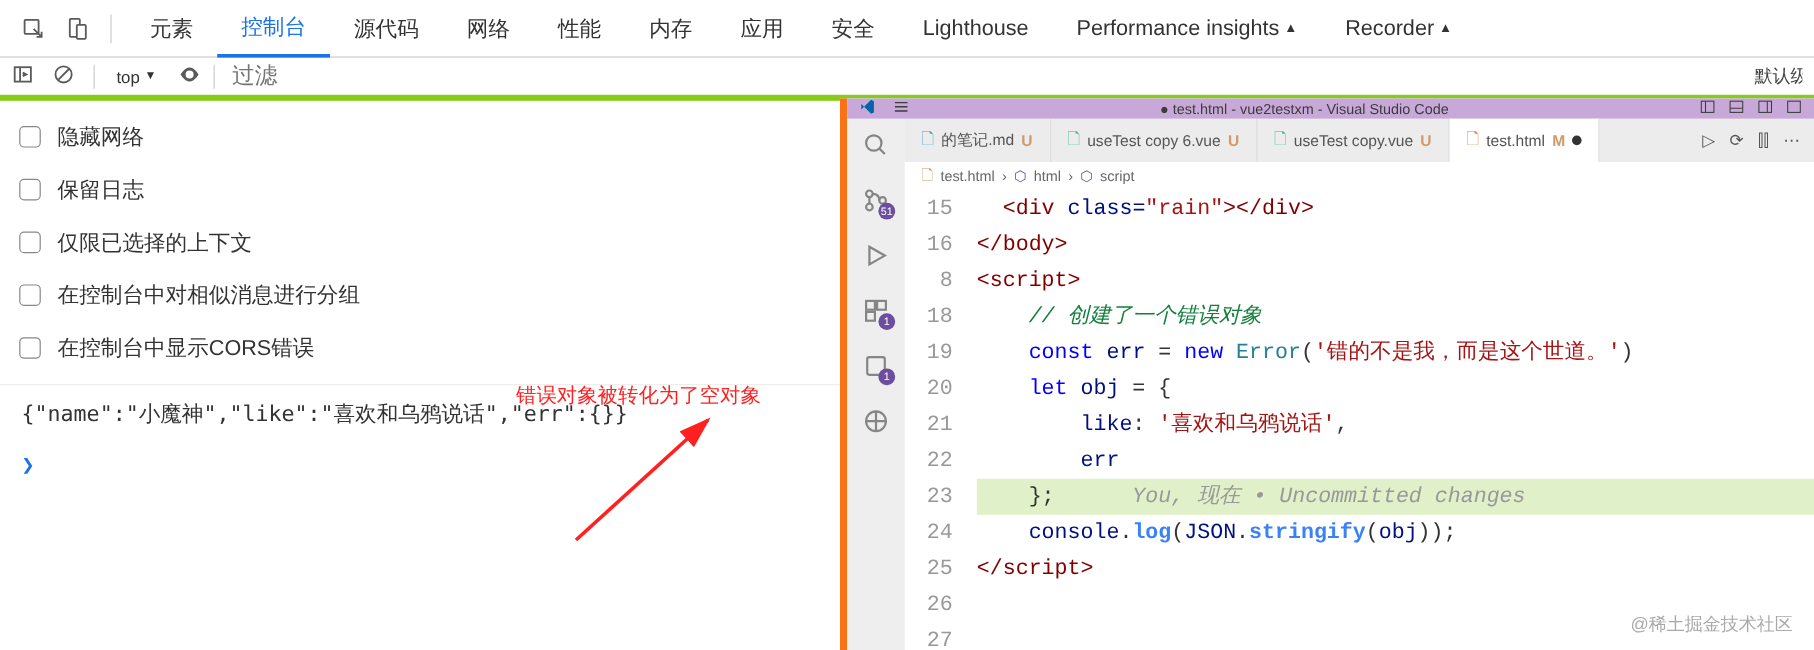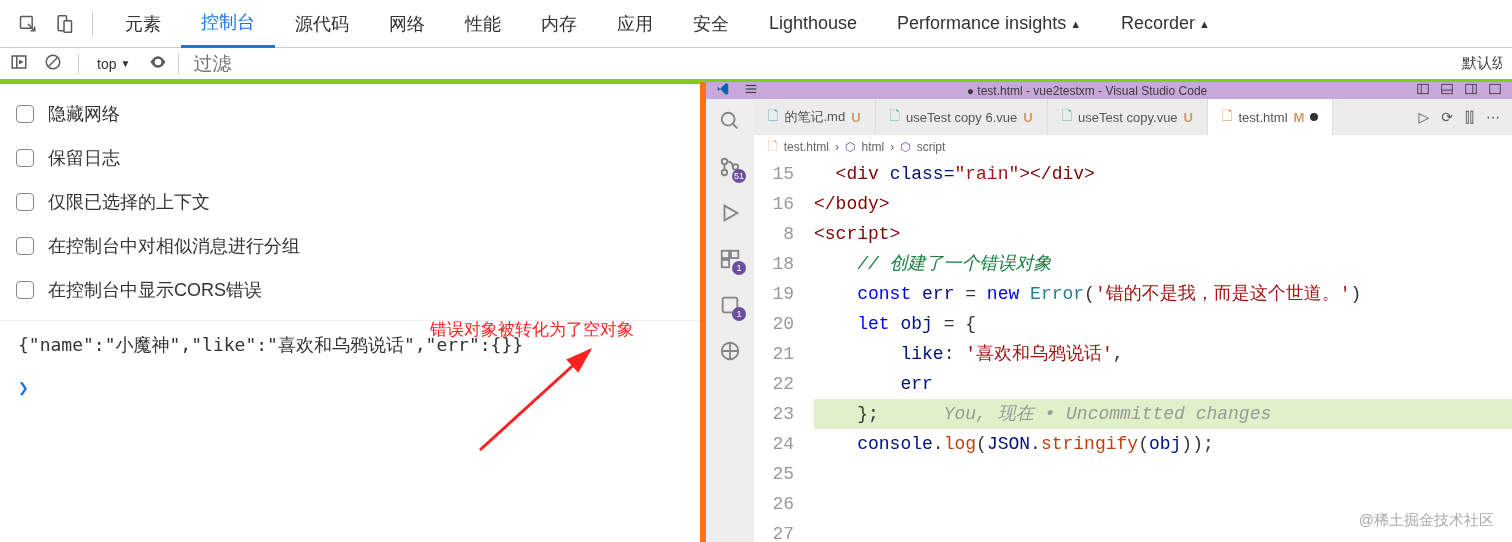--- a/index.html
+++ b/index.html
@@ -63,21 +63,21 @@
     .code-lines { flex: 1; position: relative; }
     .code-line { height: 30px; white-space: pre; }
     .hl-line { background: #e0f0c8; }
     
     .tok-tag { color: #800000; }
     .tok-comment { color: #15803d; font-style: italic; }
     .tok-key { color: #0000ff; }
     .tok-var { color: #001080; }
     .tok-type { color: #267f99; }
     .tok-str { color: #a31515; }
-    .tok-fn { color: #c2410c; font-weight: normal; }
+    .tok-fn { color: #3b82f6; font-weight: bold; }
     .tok-gitlens { color: #999; font-style: italic; }
     .tok-prop { color: #001080; }
     
     .watermark { position: absolute; right: 18px; bottom: 12px; color: #aaa; font-size: 15px; }
   </style>
 </head>
 <body>
 
 <div class="devtools-tabs">
   <div class="icon-btn">
@@ -308,20 +308,21 @@
             <div class="code-line">  <span class="tok-tag">&lt;div</span> <span class="tok-var">class=</span><span class="tok-str">"rain"</span><span class="tok-tag">&gt;&lt;/div&gt;</span></div>
             <div class="code-line"><span class="tok-tag">&lt;/body&gt;</span></div>
             <div class="code-line"><span class="tok-tag">&lt;script&gt;</span></div>
             <div class="code-line">    <span class="tok-comment">// 创建了一个错误对象</span></div>
             <div class="code-line">    <span class="tok-key">const</span> <span class="tok-var">err</span> = <span class="tok-key">new</span> <span class="tok-type">Error</span>(<span class="tok-str">'错的不是我，而是这个世道。'</span>)</div>
             <div class="code-line">    <span class="tok-key">let</span> <span class="tok-var">obj</span> = {</div>
             <div class="code-line">        <span class="tok-prop">like</span>: <span class="tok-str">'喜欢和乌鸦说话'</span>,</div>
             <div class="code-line">        <span class="tok-var">err</span></div>
             <div class="code-line hl-line">    };      <span class="tok-gitlens">You, 现在 • Uncommitted changes</span></div>
             <div class="code-line">    <span class="tok-var">console</span>.<span class="tok-fn">log</span>(<span class="tok-var">JSON</span>.<span class="tok-fn">stringify</span>(<span class="tok-var">obj</span>));</div>
+            <div class="code-line"><span class="tok-tag">&lt;/script&gt;</span></div>
             <div class="code-line"></div>
           </div>
       </div>
     </div>
   </div>
 </div>
 
 <div class="watermark">@稀土掘金技术社区</div>
 
 </body></html>

